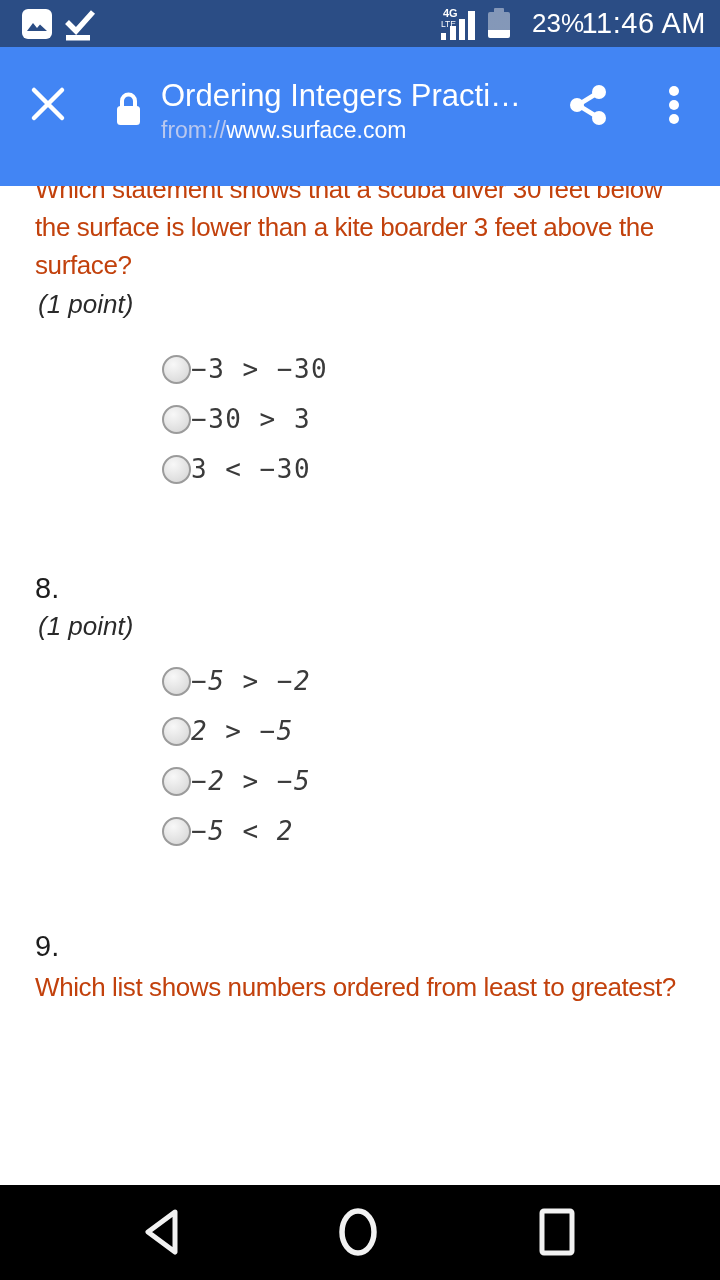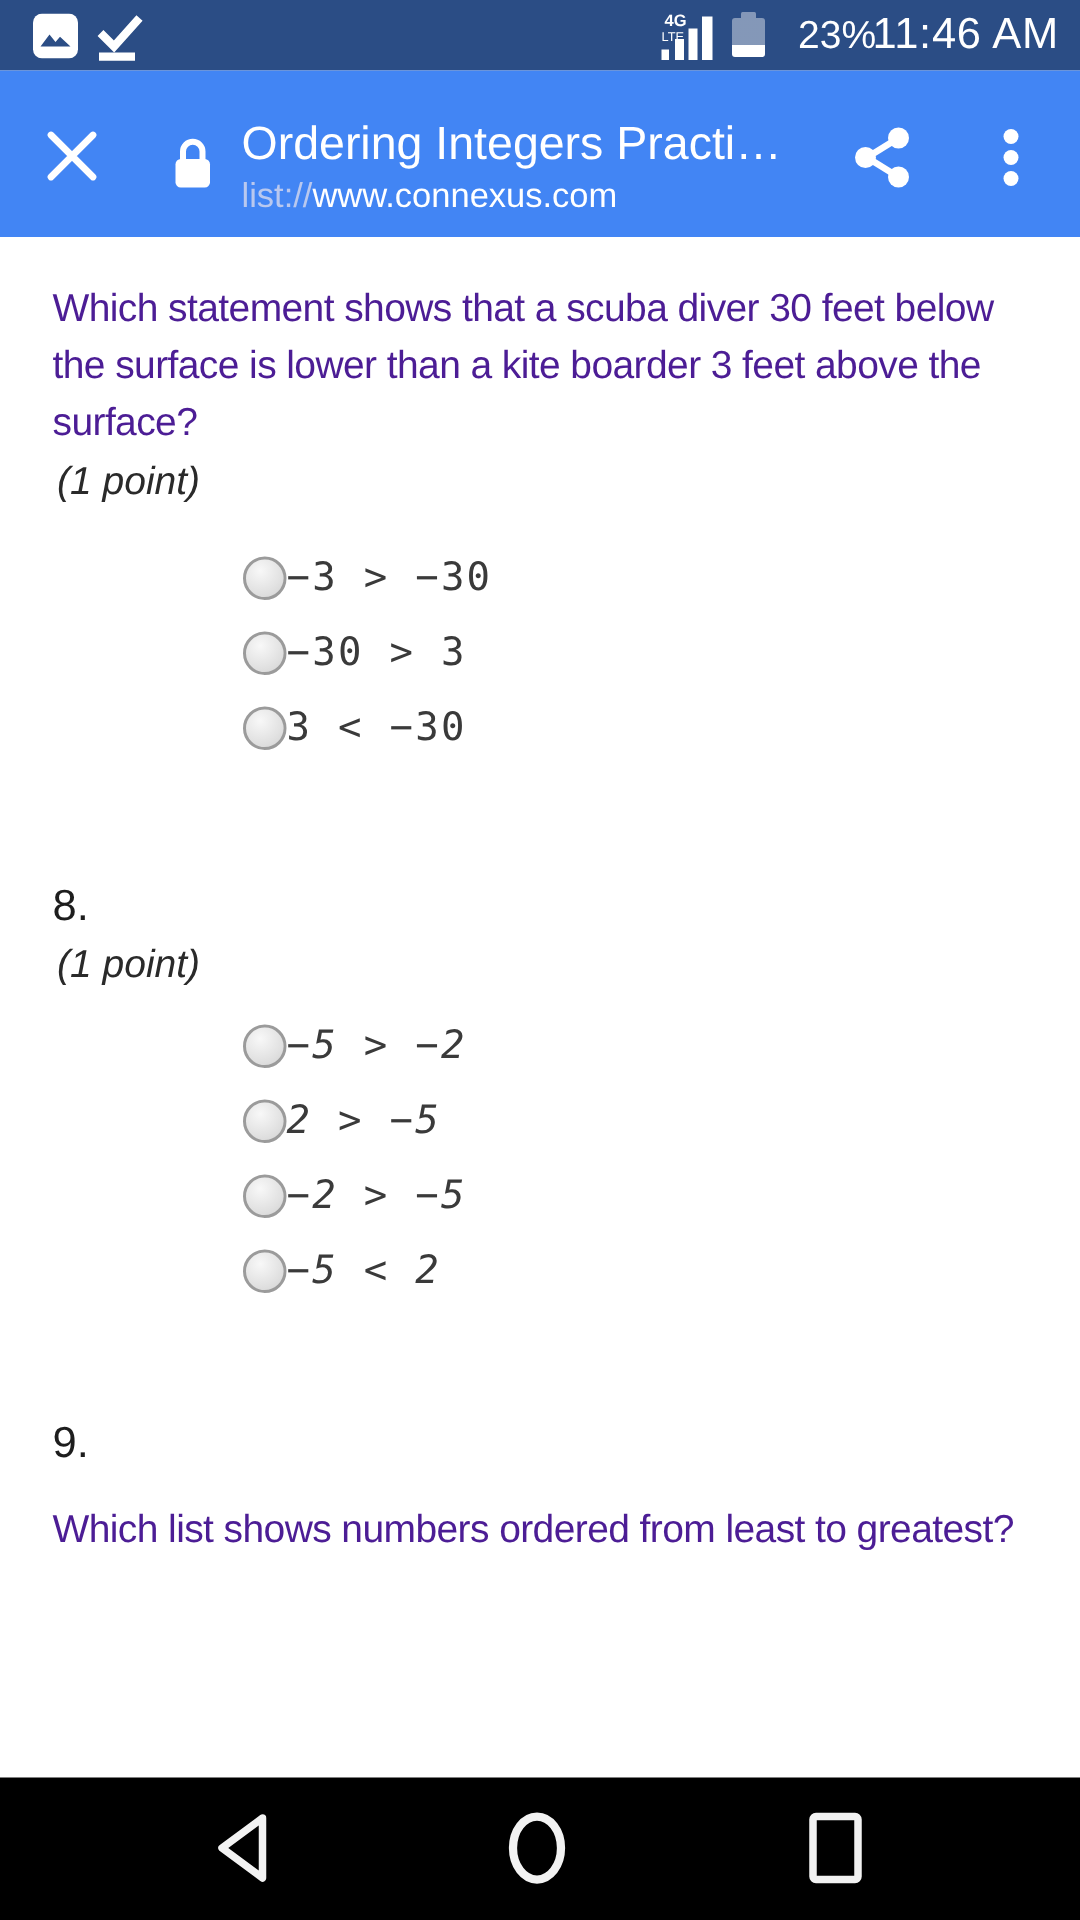--- a/index.html
+++ b/index.html
@@ -20,21 +20,21 @@
                   border-radius:2px;
                   background:linear-gradient(to top, #ffffff 0 30%, rgba(255,255,255,0.42) 30% 100%); }
   .battery-cap  { position:absolute; top:0; left:6px; width:10px; height:4px;
                   background:rgba(255,255,255,0.42); border-radius:1px 1px 0 0; }
   .battery-percent { position:absolute; left:532px; top:8px; color:#fff;
                      font-size:26px; line-height:30px; }
   .status-time { position:absolute; right:14px; top:6px; color:#fff;
                  font-size:29px; line-height:34px; font-weight:500; letter-spacing:0.5px; }
 
   
-  .app-bar { position:absolute; top:47px; left:0; width:720px; height:111px;
+  .app-bar { position:absolute; top:47px; left:0; width:720px; height:139px;
              background:#4285f4; z-index:6; }
   .close-button { position:absolute; left:26px; top:35px; width:44px; height:44px;
                   display:flex; align-items:center; justify-content:center; cursor:pointer; }
   .lock-icon { position:absolute; left:115px; top:44px; }
   .title-block { position:absolute; left:161px; top:30px; width:392px; }
   .page-title { color:#ffffff; font-size:31px; line-height:38px; white-space:nowrap;
                 overflow:hidden; }
   .page-url { font-size:23px; line-height:29px; white-space:nowrap; margin-top:1px; }
   .url-scheme { color:#b9c8ef; }
   .url-host { color:#ffffff; }
@@ -42,22 +42,22 @@
                   display:flex; align-items:center; justify-content:center; cursor:pointer; }
   .menu-button { position:absolute; left:654px; top:33px; width:40px; height:50px;
                  display:flex; flex-direction:column; align-items:center;
                  justify-content:center; gap:4px; cursor:pointer; }
   .menu-dot { width:10px; height:10px; border-radius:50%; background:#ffffff; }
 
   
   .content { position:absolute; top:158px; left:0; width:720px; height:1122px;
              background:#ffffff; overflow:hidden; padding:0 28px 0 35px; }
   .q-number { font-size:29px; line-height:36px; color:#1d1d1d; }
-  .q-text { font-size:26px; line-height:38px; color:#4c1d95; letter-spacing:-0.4px;
-            max-width:660px; margin-top:20px; }
+  .q-text { font-size:26px; line-height:38px; color:#c2410c; letter-spacing:-0.4px;
+            max-width:660px; margin-top:4px; }
   .q-points { font-size:26px; line-height:36px; color:#2a2a2a; font-style:italic;
               padding-left:3px; margin-top:2px; }
   .options { margin:22px 0 0 127px; }
   .option { display:flex; align-items:center; height:50px; cursor:pointer; }
   .radio { width:29px; height:29px; border-radius:50%; border:2px solid #9b9b9b;
            background:radial-gradient(circle at 38% 30%, #f8f8f8, #e2e2e2 60%, #d2d2d2 100%);
            flex:0 0 auto; }
   .option-label { font-family:"DejaVu Sans Mono", monospace;
                   font-size:26px; color:#3a3a3a; letter-spacing:1.5px; }
   .q7 .q-number { margin-top:-28px; }           
@@ -110,21 +110,21 @@
         <path d="M4 4 L32 32 M32 4 L4 32" stroke="#ffffff" stroke-width="4.5" stroke-linecap="round"></path>
       </svg>
     </div>
     <svg class="lock-icon" width="27" height="36" viewBox="0 0 27 36">
       <path d="M7 16 V10 a6.5 6.5 0 0 1 13 0 V16" fill="none" stroke="#ffffff" stroke-width="4"></path>
       <rect x="2" y="15" width="23" height="19" rx="3.5" fill="#ffffff"></rect>
     </svg>
     <div class="title-block">
       <div class="page-title">Ordering Integers Practi…</div>
       <div class="page-url">
-        <span class="url-scheme">list://</span><span class="url-host">www.connexus.com</span>
+        <span class="url-scheme">from://</span><span class="url-host">www.surface.com</span>
       </div>
     </div>
     <div class="share-button">
       <svg width="42" height="42" viewBox="0 0 42 42">
         <line x1="10" y1="21" x2="31" y2="8" stroke="#ffffff" stroke-width="4.5"></line>
         <line x1="10" y1="21" x2="31" y2="34" stroke="#ffffff" stroke-width="4.5"></line>
         <circle cx="31" cy="8" r="7" fill="#ffffff"></circle>
         <circle cx="9" cy="21" r="7" fill="#ffffff"></circle>
         <circle cx="31" cy="34" r="7" fill="#ffffff"></circle>
       </svg>

